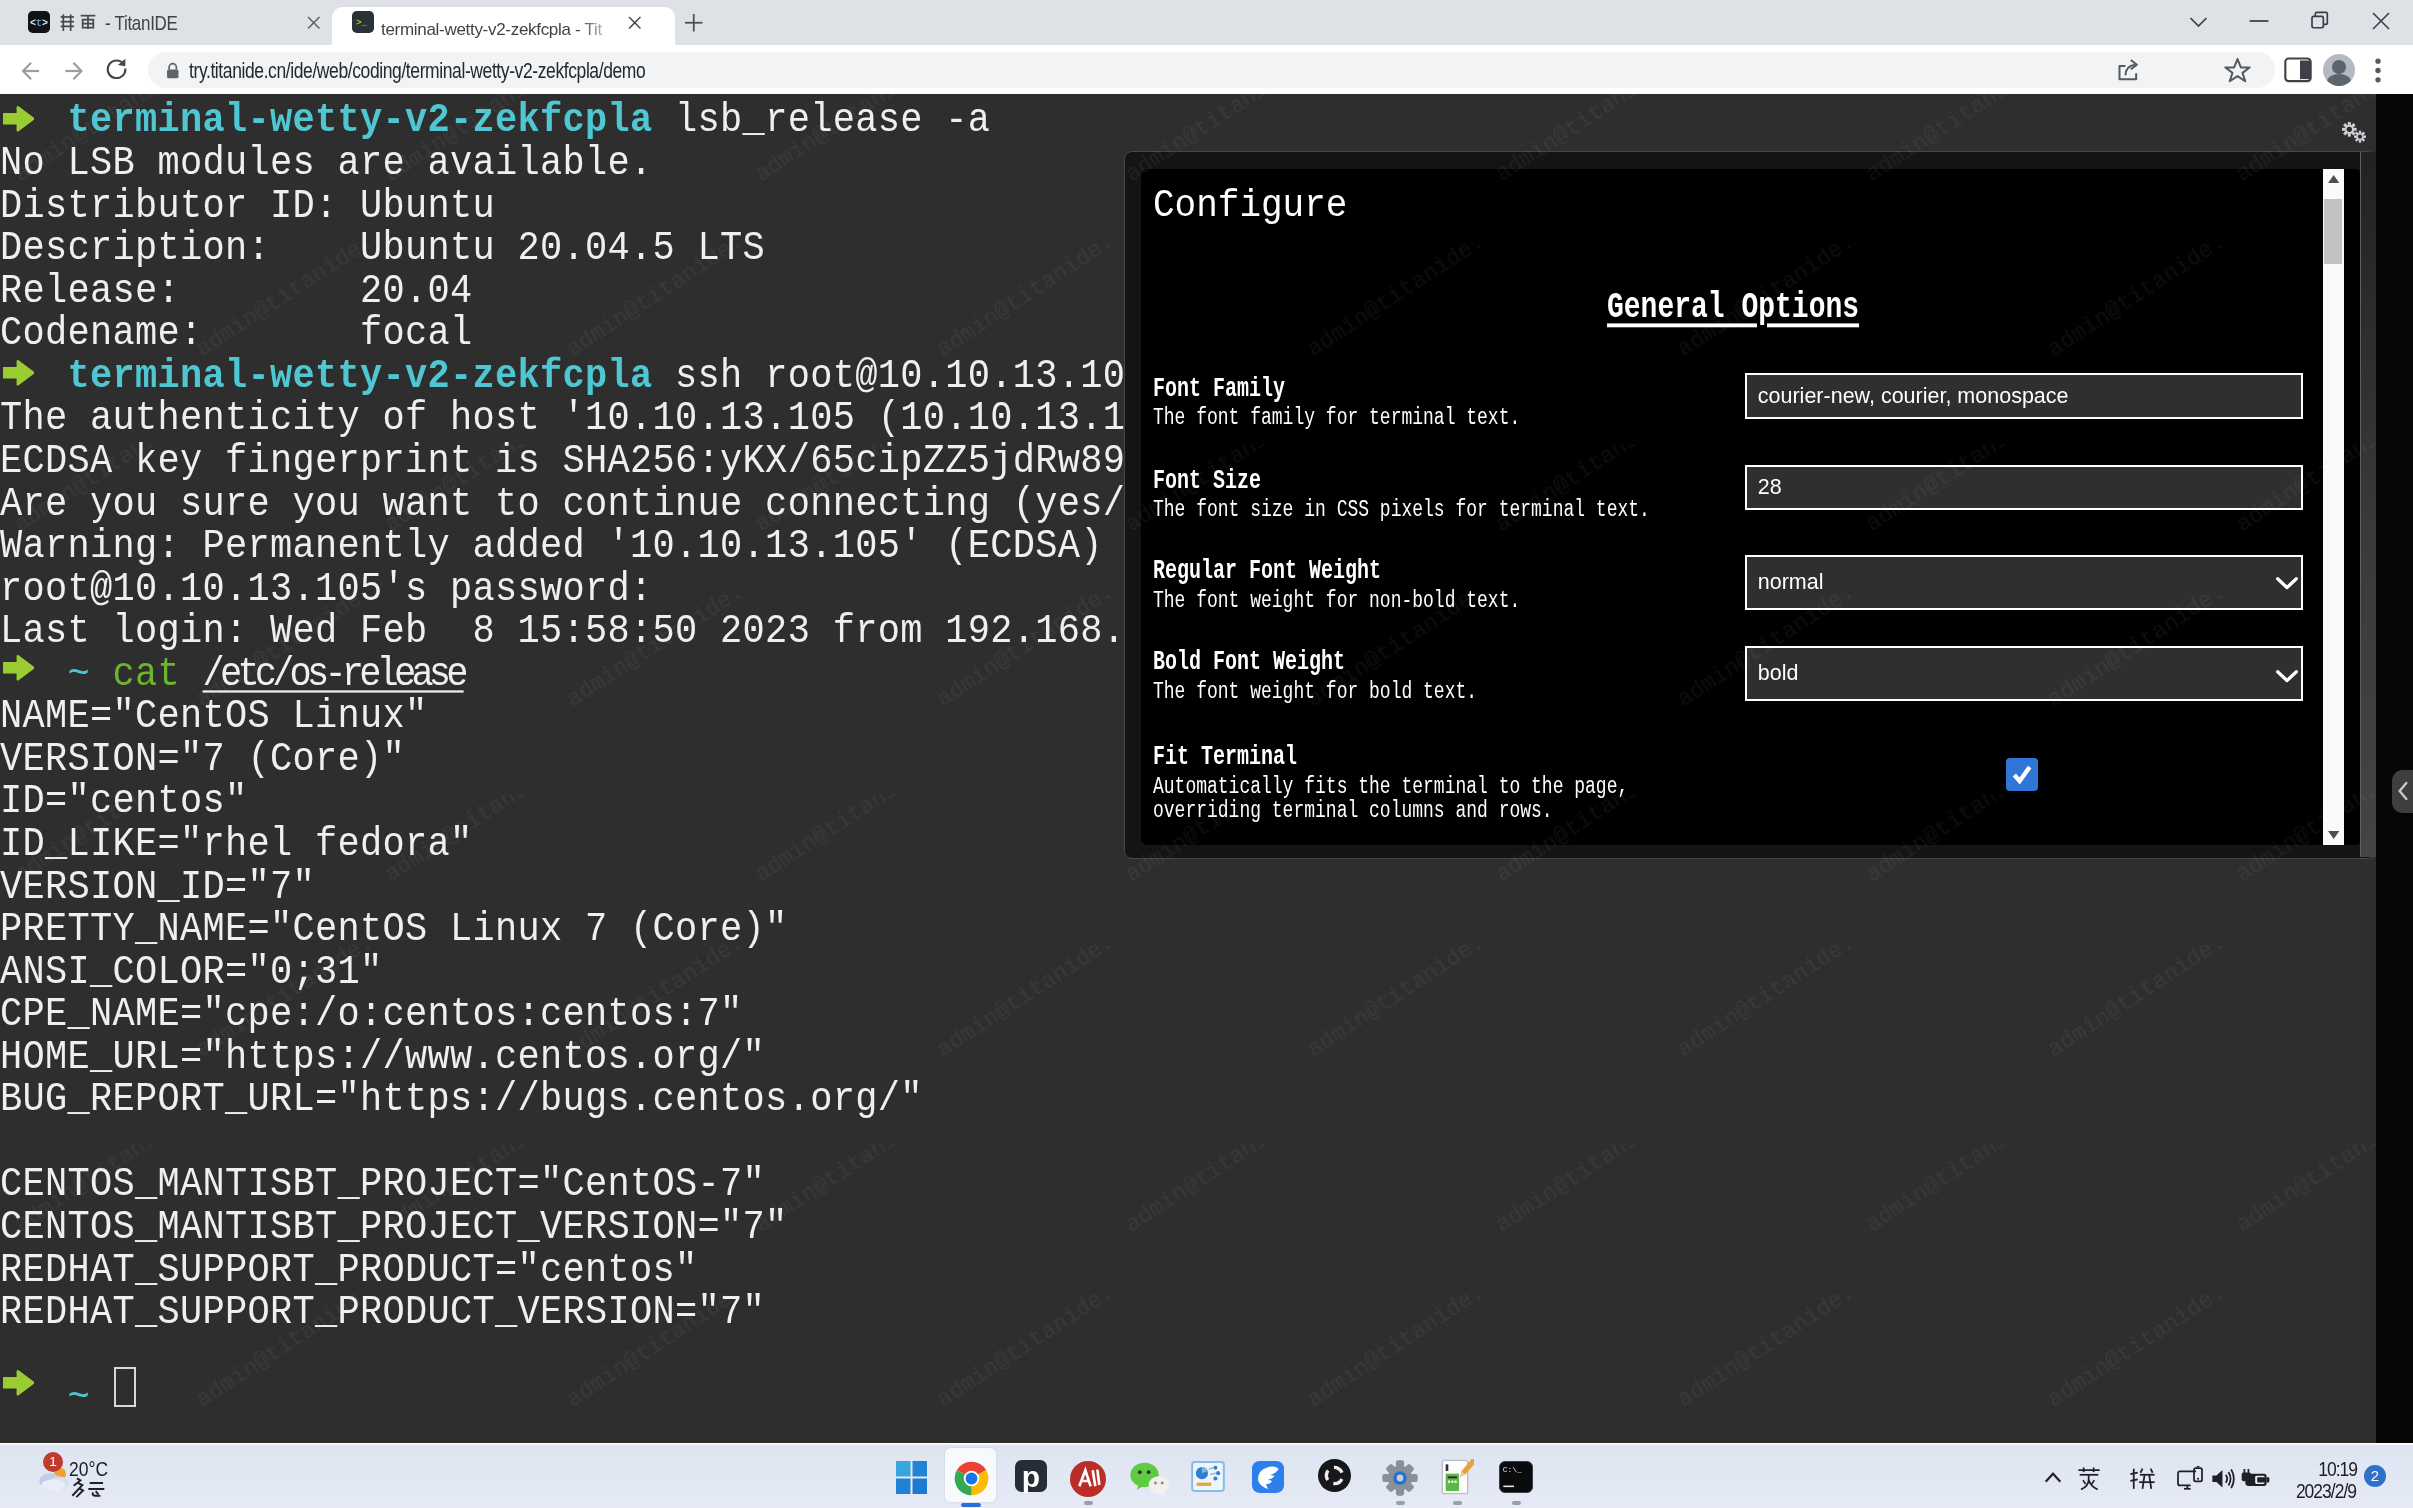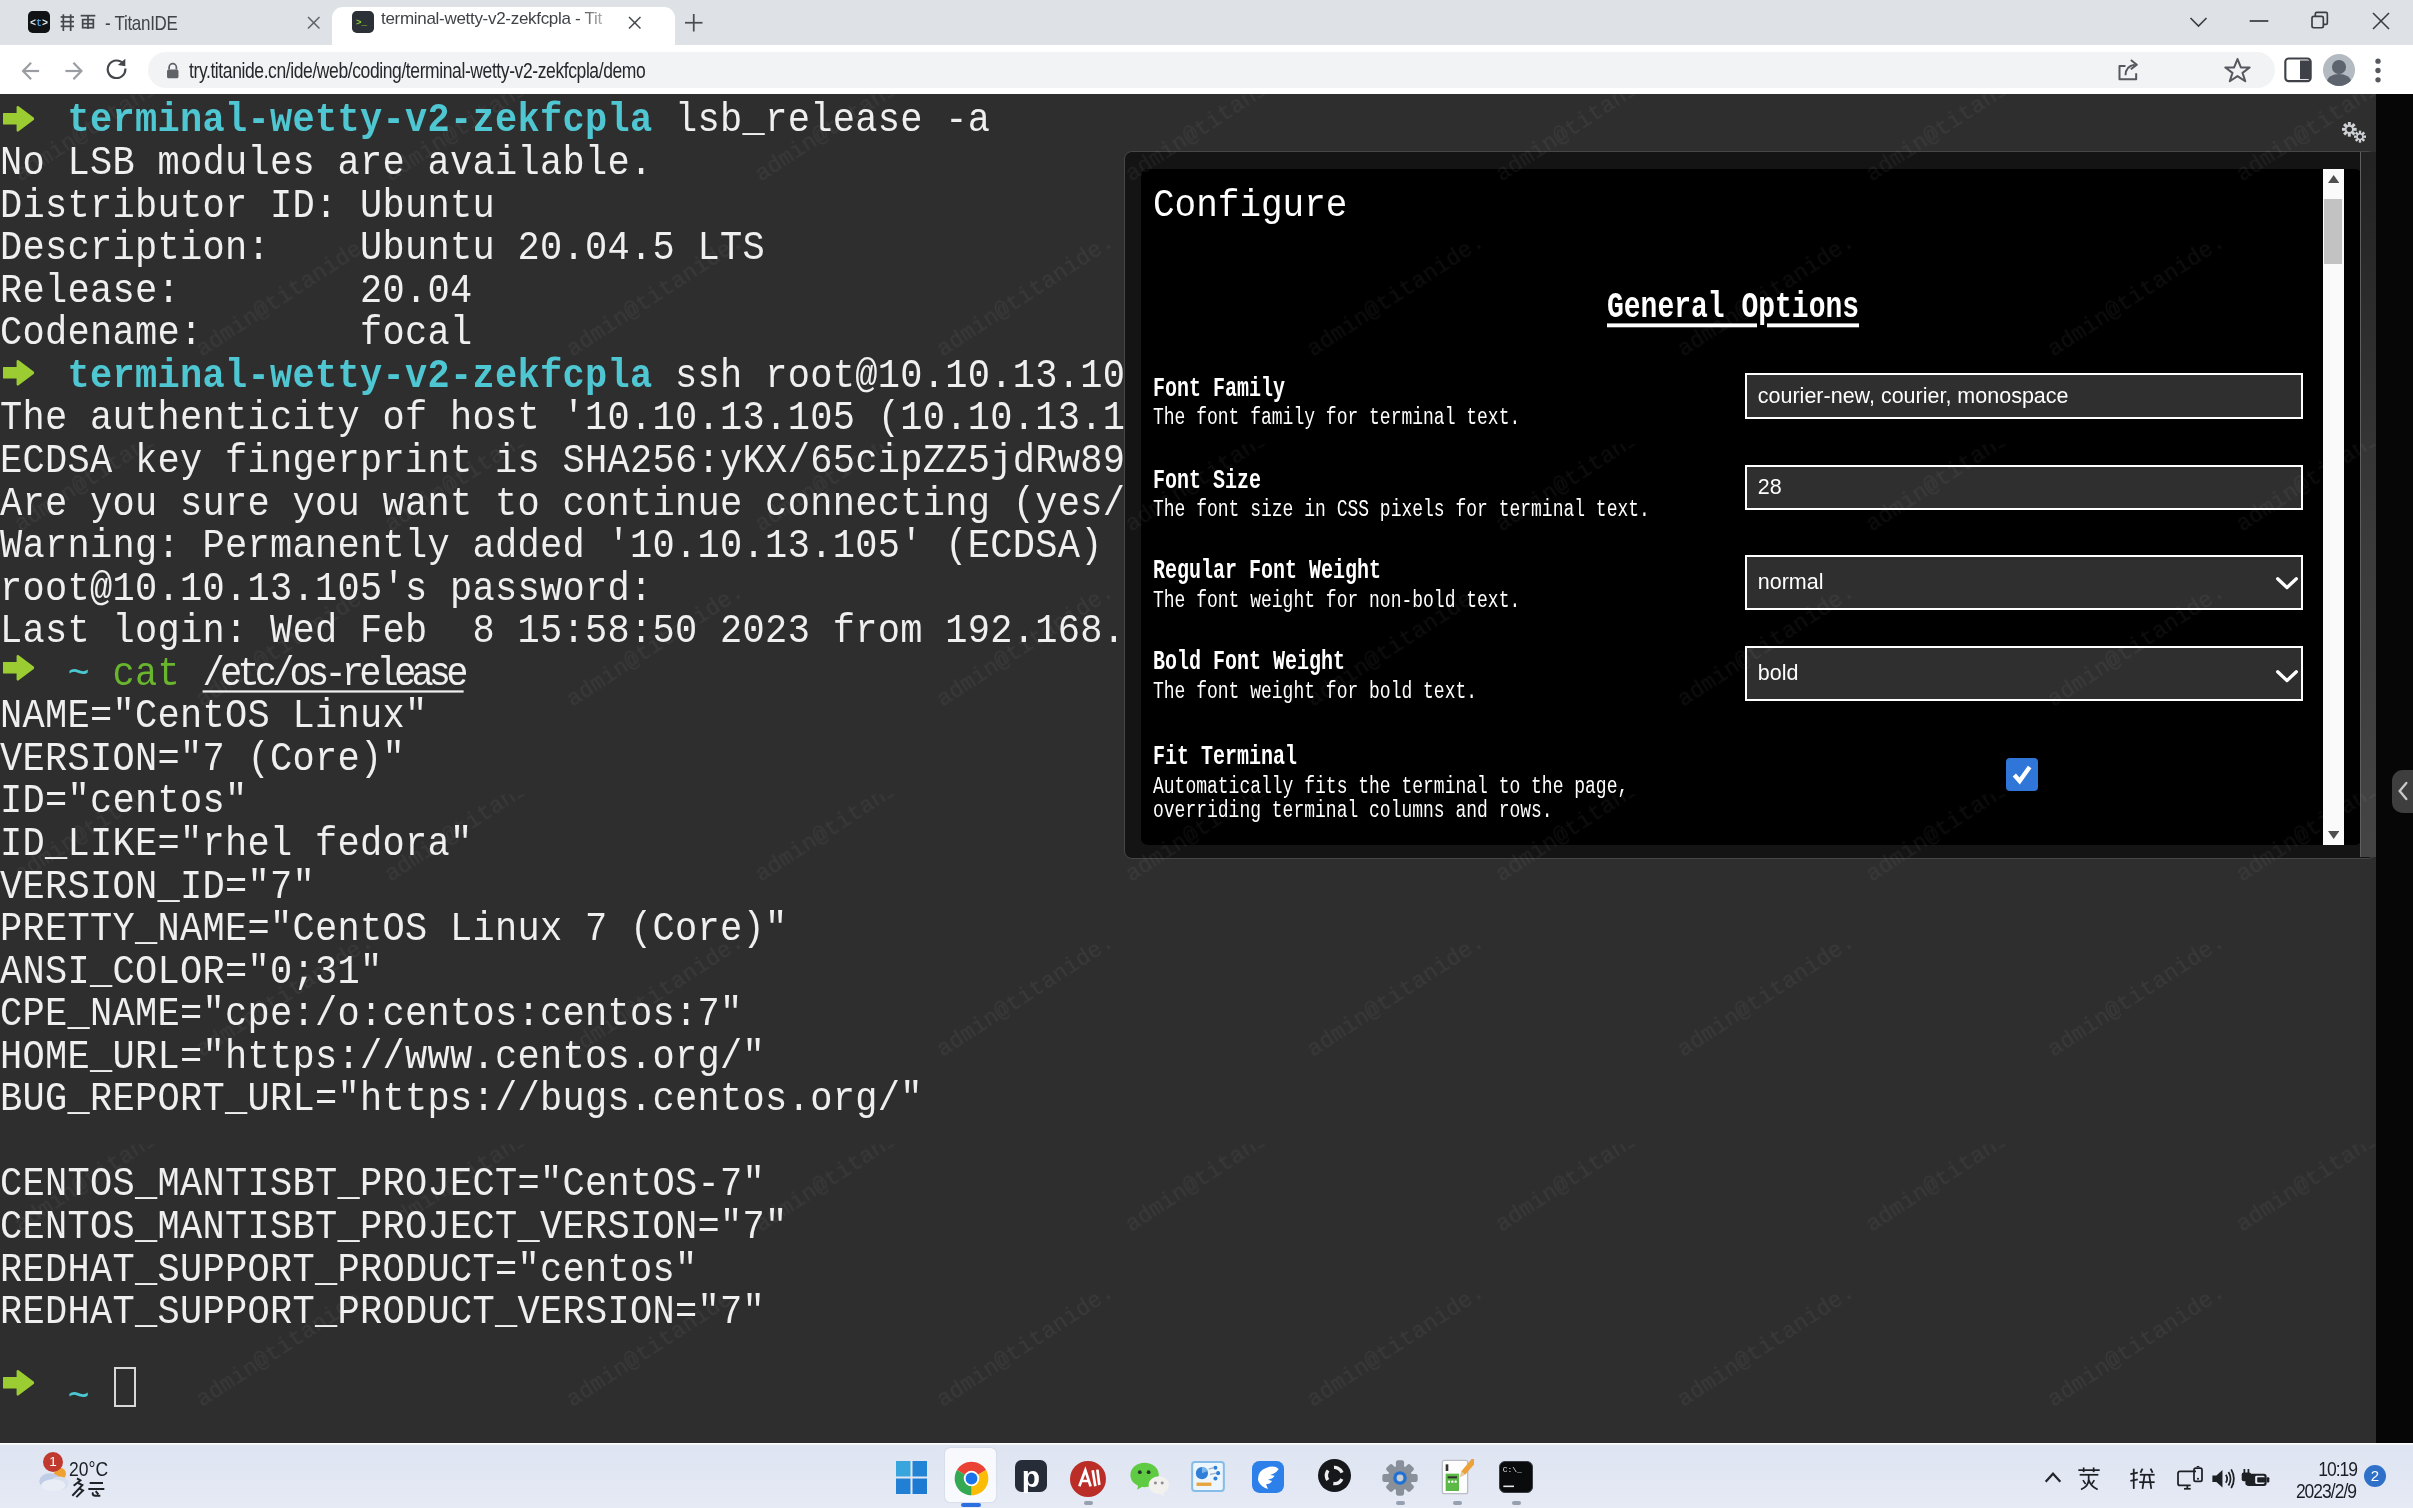--- a/index.html
+++ b/index.html
@@ -71,21 +71,21 @@
 <div class="abs tabtitle" style="left:105px;top:13.5px;">- TitanIDE</div>
 <svg class="abs" style="left:306px;top:15px;width:15.5px;height:15.5px" viewBox="0 0 23 23">
       <g stroke="#5f6368" stroke-width="2.3">
         <line x1="3" y1="3" x2="20" y2="20"></line>
         <line x1="20" y1="3" x2="3" y2="20"></line>
       </g>
     </svg>
 <div class="favicon" style="left:352px;top:11.4px;background:#2c3137;"><svg viewBox="0 0 33 33" style="width:22px;height:22px">
         <text x="6" y="21" font-family="Liberation Mono" font-size="14" font-weight="bold" fill="#8fd032">&gt;_</text>
       </svg></div>
-<div class="abs" style="left:381px;top:9px;width:242px;overflow:hidden;-webkit-mask-image:linear-gradient(to right,#000 82%,transparent 98%);mask-image:linear-gradient(to right,#000 82%,transparent 98%);"><span class="tabtitle">terminal-wetty-v2-zekfcpla - Tit</span></div>
+<div class="abs" style="left:381px;top:20px;width:242px;overflow:hidden;-webkit-mask-image:linear-gradient(to right,#000 82%,transparent 98%);mask-image:linear-gradient(to right,#000 82%,transparent 98%);"><span class="tabtitle">terminal-wetty-v2-zekfcpla - Tit</span></div>
 <svg class="abs" style="left:627px;top:15px;width:15.5px;height:15.5px" viewBox="0 0 23 23">
       <g stroke="#46494e" stroke-width="2.3">
         <line x1="3" y1="3" x2="20" y2="20"></line>
         <line x1="20" y1="3" x2="3" y2="20"></line>
       </g>
     </svg>
 <svg class="abs" style="left:683px;top:12px;width:21.5px;height:21.5px" viewBox="0 0 32 32">
       <g stroke="#4a4e53" stroke-width="2.6">
         <line x1="16" y1="3" x2="16" y2="29"></line>
         <line x1="3" y1="16" x2="29" y2="16"></line>

